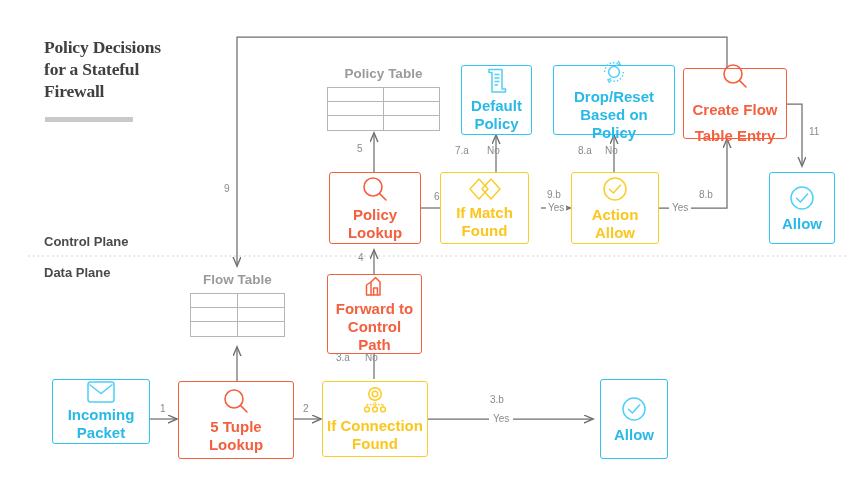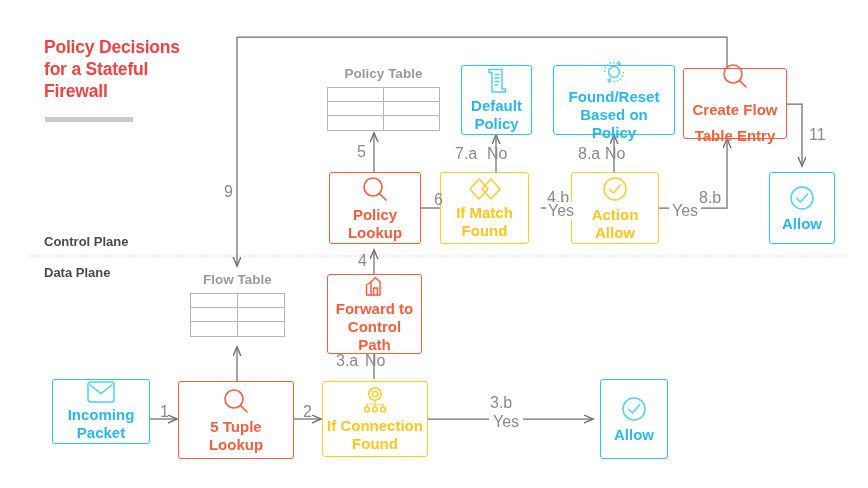--- a/index.html
+++ b/index.html
@@ -6,22 +6,23 @@
   body{
     width:868px;height:488px;background:#ffffff;
     font-family:"Liberation Sans","DejaVu Sans",sans-serif;
     overflow:hidden;position:relative;
   }
   #stage{position:absolute;left:0;top:0;width:868px;height:488px;}
   #wires{position:absolute;left:0;top:0;width:868px;height:488px;pointer-events:none;}
 
   .title{
     position:absolute;left:44px;top:36px;width:190px;
-    font-size:17.5px;font-weight:bold;line-height:1.26;color:#ef4444;
+    font-size:17.5px;font-weight:bold;line-height:1.26;color:#404040;
     letter-spacing:-0.2px;
+    font-family:Liberation Serif, serif;
   }
   .title-rule{position:absolute;left:45px;top:117px;width:88px;height:5px;background:#c9c9c9;}
 
   .plane-label{position:absolute;font-size:13px;font-weight:bold;color:#4a4a4a;}
   #plane-control{left:44px;top:234px;}
   #plane-data{left:44px;top:265px;}
 
   .node{
     position:absolute;box-sizing:border-box;border:1.6px solid #999;
     border-radius:3px;background:#fff;
@@ -39,21 +40,21 @@
     position:absolute;left:0;top:0;width:100%;text-align:center;
     font-size:13.5px;font-weight:bold;color:#9a9a9a;white-space:nowrap;
   }
   .tbl-grid{position:absolute;left:0;top:21px;width:100%;height:44px;
     box-sizing:border-box;border:1.3px solid #b5b5b5;
     display:grid;grid-template-columns:1fr 1fr;grid-template-rows:1fr 1fr 1fr;}
   .tbl-grid i{border-right:1.3px solid #b5b5b5;border-bottom:1.3px solid #b5b5b5;}
   .tbl-grid i:nth-child(2n){border-right:none;}
   .tbl-grid i:nth-child(5),.tbl-grid i:nth-child(6){border-bottom:none;}
 
-  .edge-lbl{position:absolute;font-size:16px;color:#8a8a8a;white-space:nowrap;
+  .edge-lbl{position:absolute;font-size:10px;color:#8a8a8a;white-space:nowrap;
     font-family:"Liberation Sans","DejaVu Sans",sans-serif;}
 </style>
 </head>
 <body>
 
 <div id="stage">
 
   <svg id="wires" viewBox="0 0 868 488">
     <defs>
       <marker id="ah" markerWidth="9" markerHeight="9" refX="7.4" refY="3.2" orient="auto">
@@ -245,21 +246,21 @@
       <svg width="28" height="26" viewBox="0 0 28 26">
           <g fill="none" stroke="#4fd0f7" stroke-width="1.5">
         <circle cx="14" cy="13" r="5.4"></circle>
         <path d="M4.6,13 A9.4,9.4 0 0 1 19.2,5.2" stroke-dasharray="1.5 1.9"></path>
         <path d="M23.4,13 A9.4,9.4 0 0 1 8.8,20.8" stroke-dasharray="1.5 1.9"></path>
         <path d="M18.3,2.2 L20.1,5.4 L16.6,6.4" stroke-linejoin="round"></path>
         <path d="M9.7,23.8 L7.9,20.6 L11.4,19.6" stroke-linejoin="round"></path>
           </g>
         </svg>
     </span>
-    <span class="lbl">Found/Reset</span>
+    <span class="lbl">Drop/Reset</span>
     <span class="lbl">Based on Policy</span>
   </div>
 
   <div class="node red" style="left:683px;top:68px;width:104px;height:71px;gap:8px;">
     <span class="ico">
       <svg width="28" height="28" viewBox="0 0 28 28">
           <circle cx="12" cy="12" r="9" fill="none" stroke="#f4603e" stroke-width="1.6"></circle>
           <line x1="18.6" y1="18.6" x2="25" y2="25" stroke="#f4603e" stroke-width="1.6" stroke-linecap="round"></line>
         </svg>
     </span>
@@ -286,21 +287,21 @@
   <div class="edge-lbl" style="left:490px;top:394px;">3.b</div>
   <div class="edge-lbl" style="left:489px;top:413px;background:#fff;padding:0 4px;">Yes</div>
 
   <div class="edge-lbl" style="left:358px;top:252px;">4</div>
   <div class="edge-lbl" style="left:357px;top:143px;">5</div>
   <div class="edge-lbl" style="left:434px;top:191px;">6</div>
 
   <div class="edge-lbl" style="left:455px;top:145px;">7.a</div>
   <div class="edge-lbl" style="left:487px;top:145px;">No</div>
 
-  <div class="edge-lbl" style="left:547px;top:189px;">4.b</div>
+  <div class="edge-lbl" style="left:547px;top:189px;">9.b</div>
   <div class="edge-lbl" style="left:546px;top:202px;background:#fff;padding:0 2px;">Yes</div>
 
   <div class="edge-lbl" style="left:578px;top:145px;">8.a</div>
   <div class="edge-lbl" style="left:605px;top:145px;">No</div>
 
   <div class="edge-lbl" style="left:668px;top:189px;margin-left:31px;">8.b</div>
   <div class="edge-lbl" style="left:669px;top:202px;background:#fff;padding:0 3px;">Yes</div>
 
   <div class="edge-lbl" style="left:224px;top:183px;">9</div>
   <div class="edge-lbl" style="left:809px;top:126px;">11</div>

